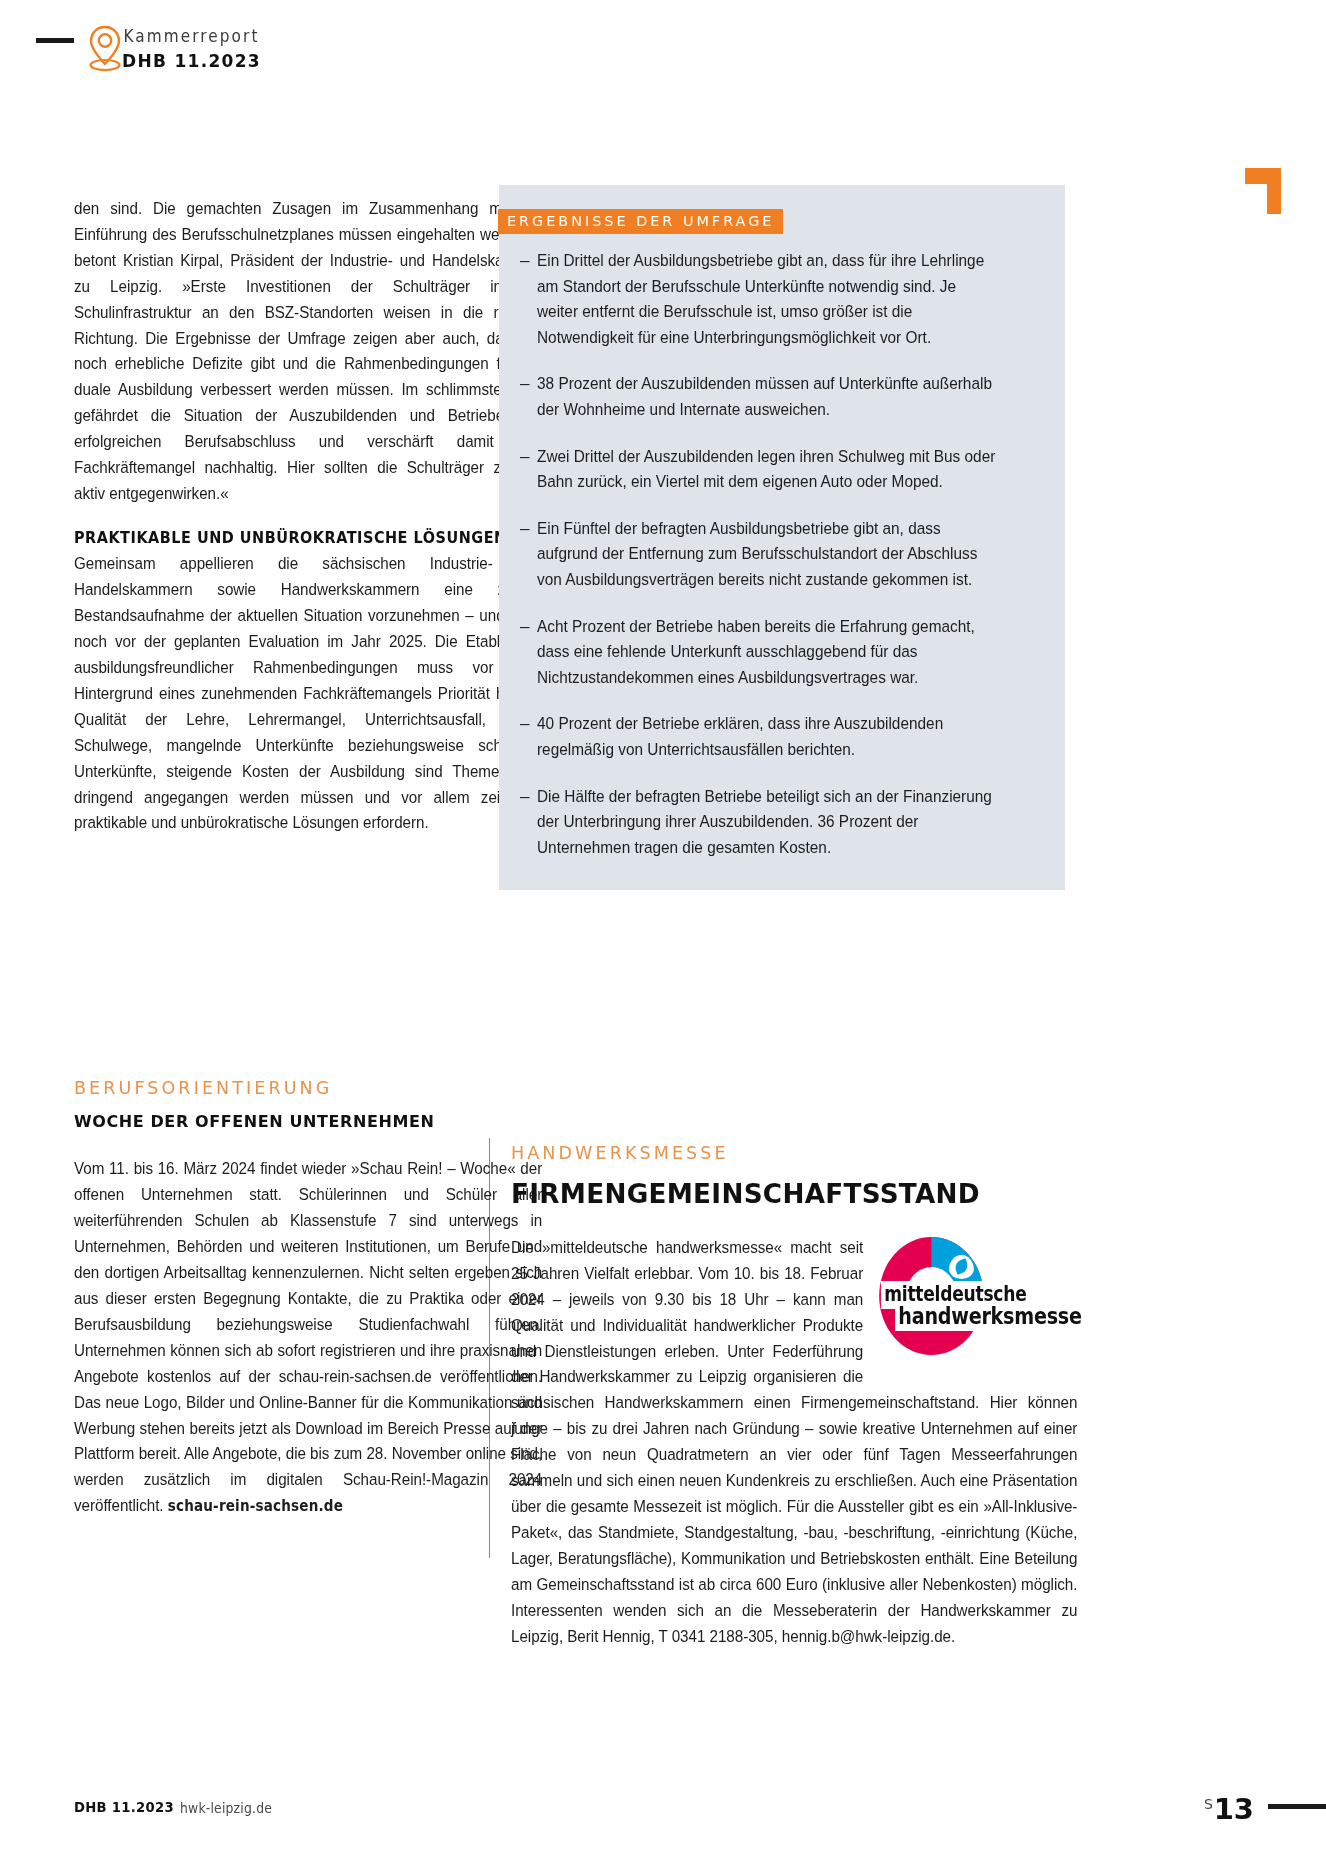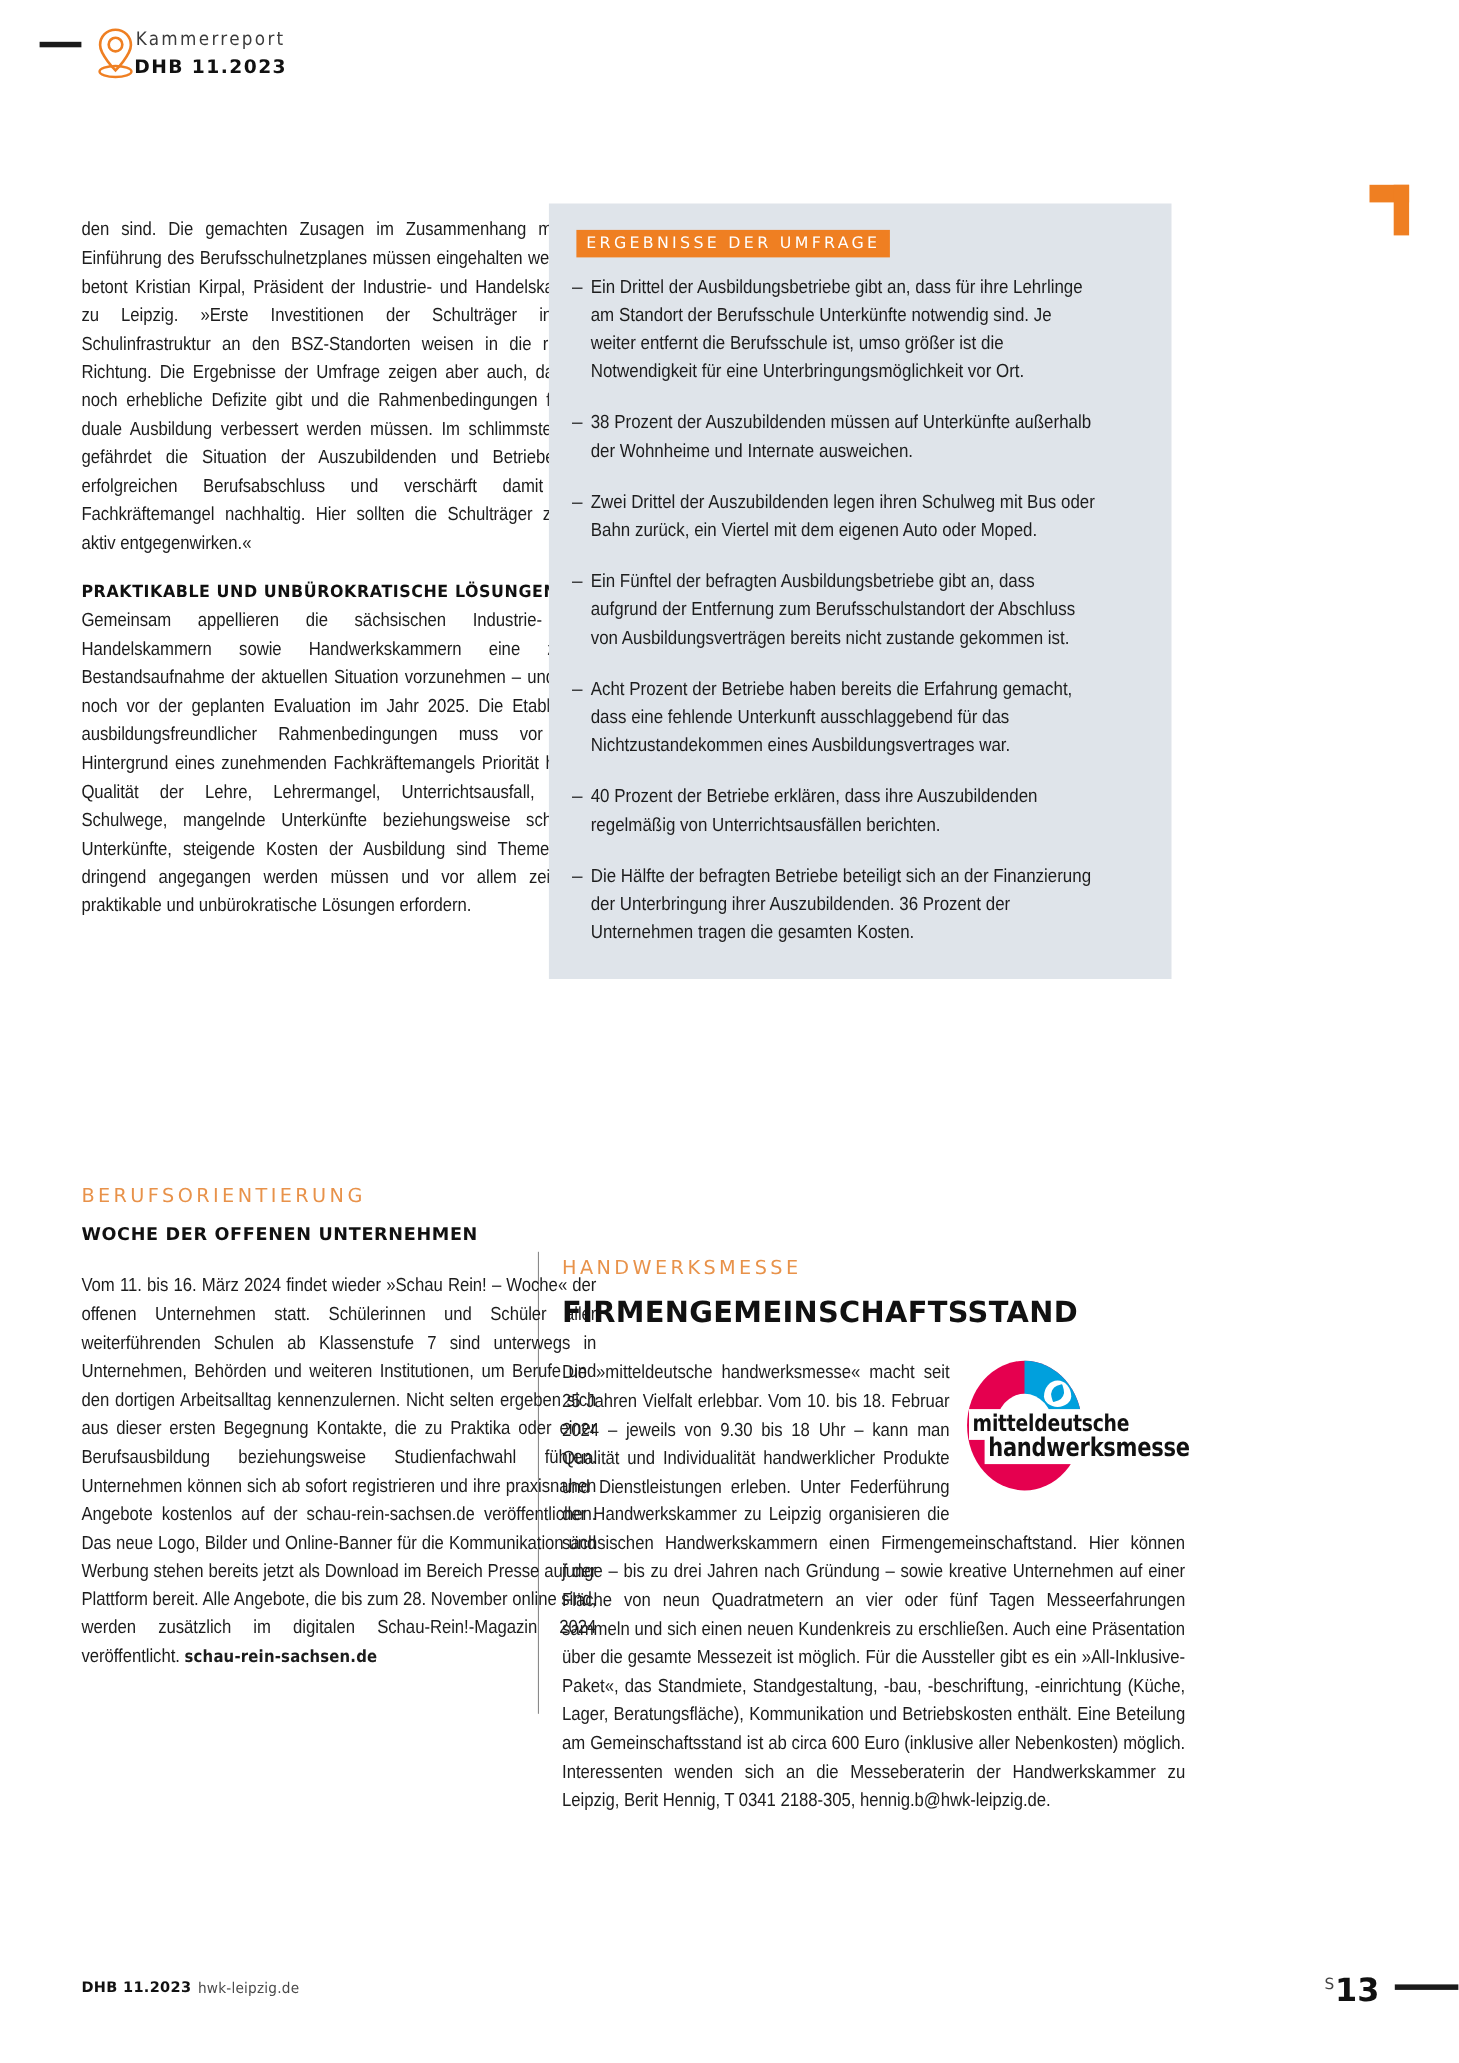--- a/index.html
+++ b/index.html
@@ -107,21 +107,21 @@
     background: #ef7f22;
   }
   .corner-bracket .v {
     position: absolute;
     right: 0; top: 0;
     width: 14px; height: 46px;
     background: #ef7f22;
   }
   .results-badge {
     position: absolute;
-    left: 524px; top: 209px;
+    left: 498px; top: 209px;
     background: #ef7f22;
     color: #ffffff;
     font-family: "DejaVu Sans", sans-serif;
     font-size: 14.4px;
     letter-spacing: 3.0px;
     padding: 5px 9px 6px 9px;
     line-height: 1;
     white-space: nowrap;
   }
   .results-list {

